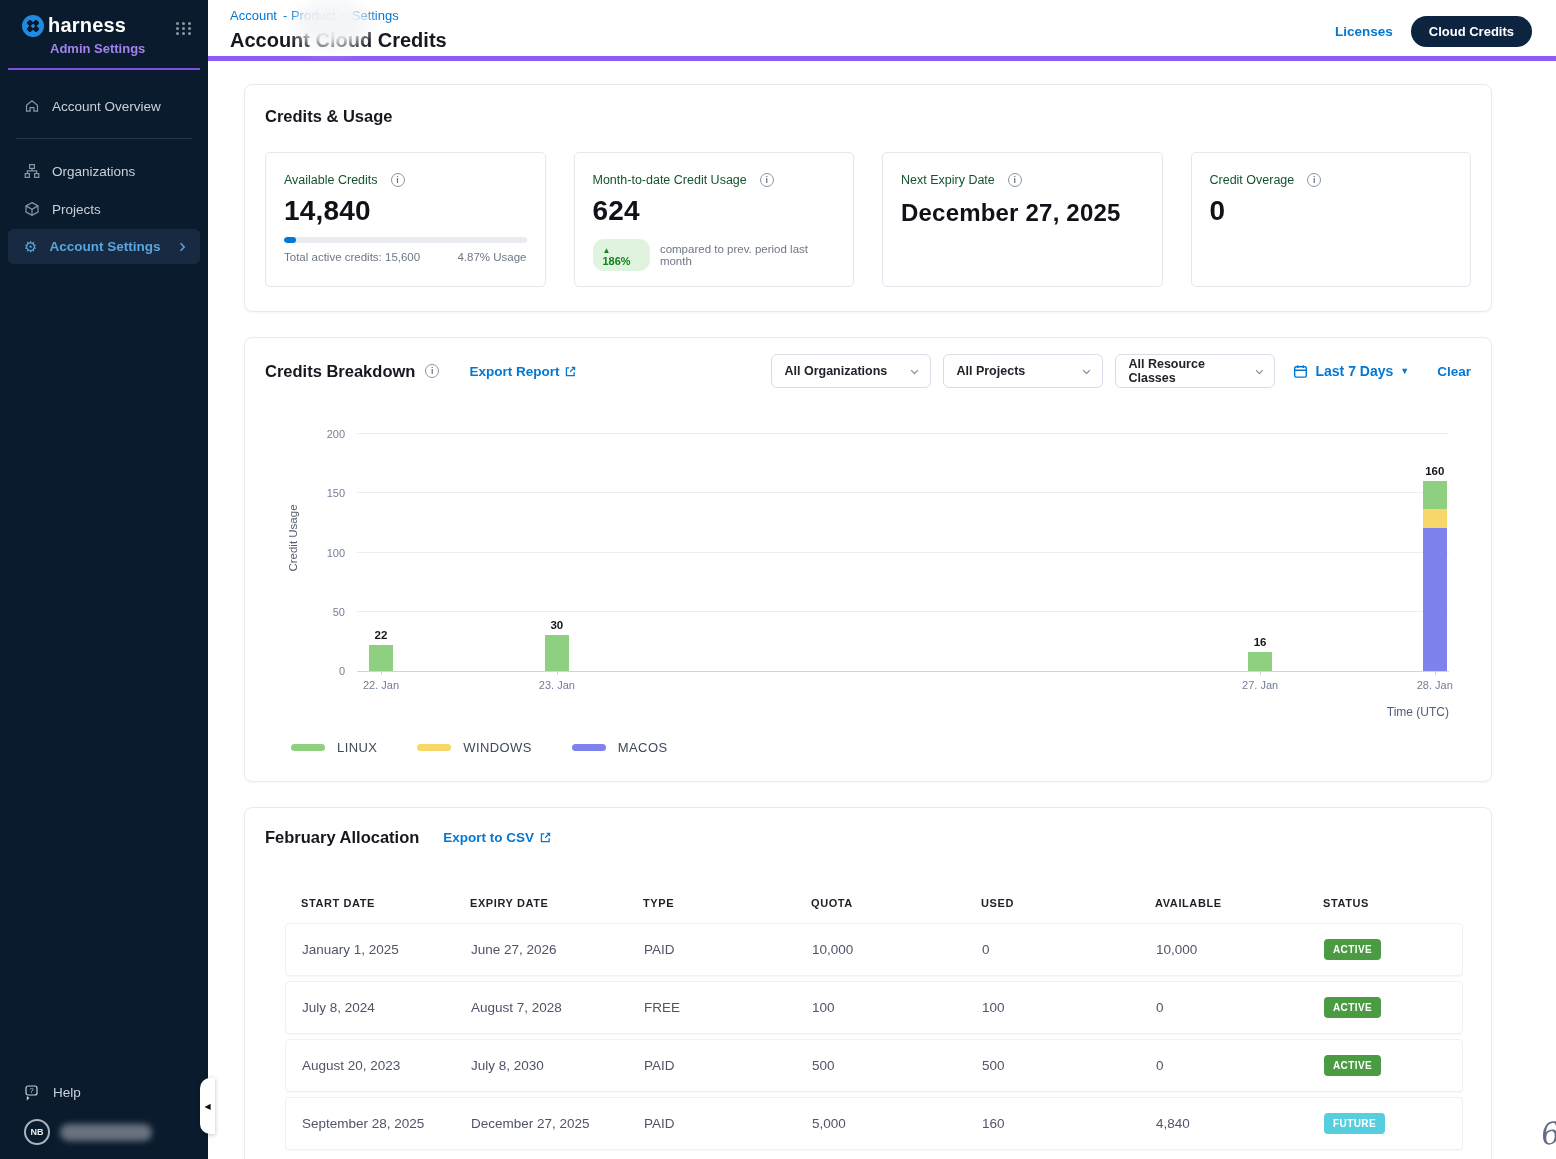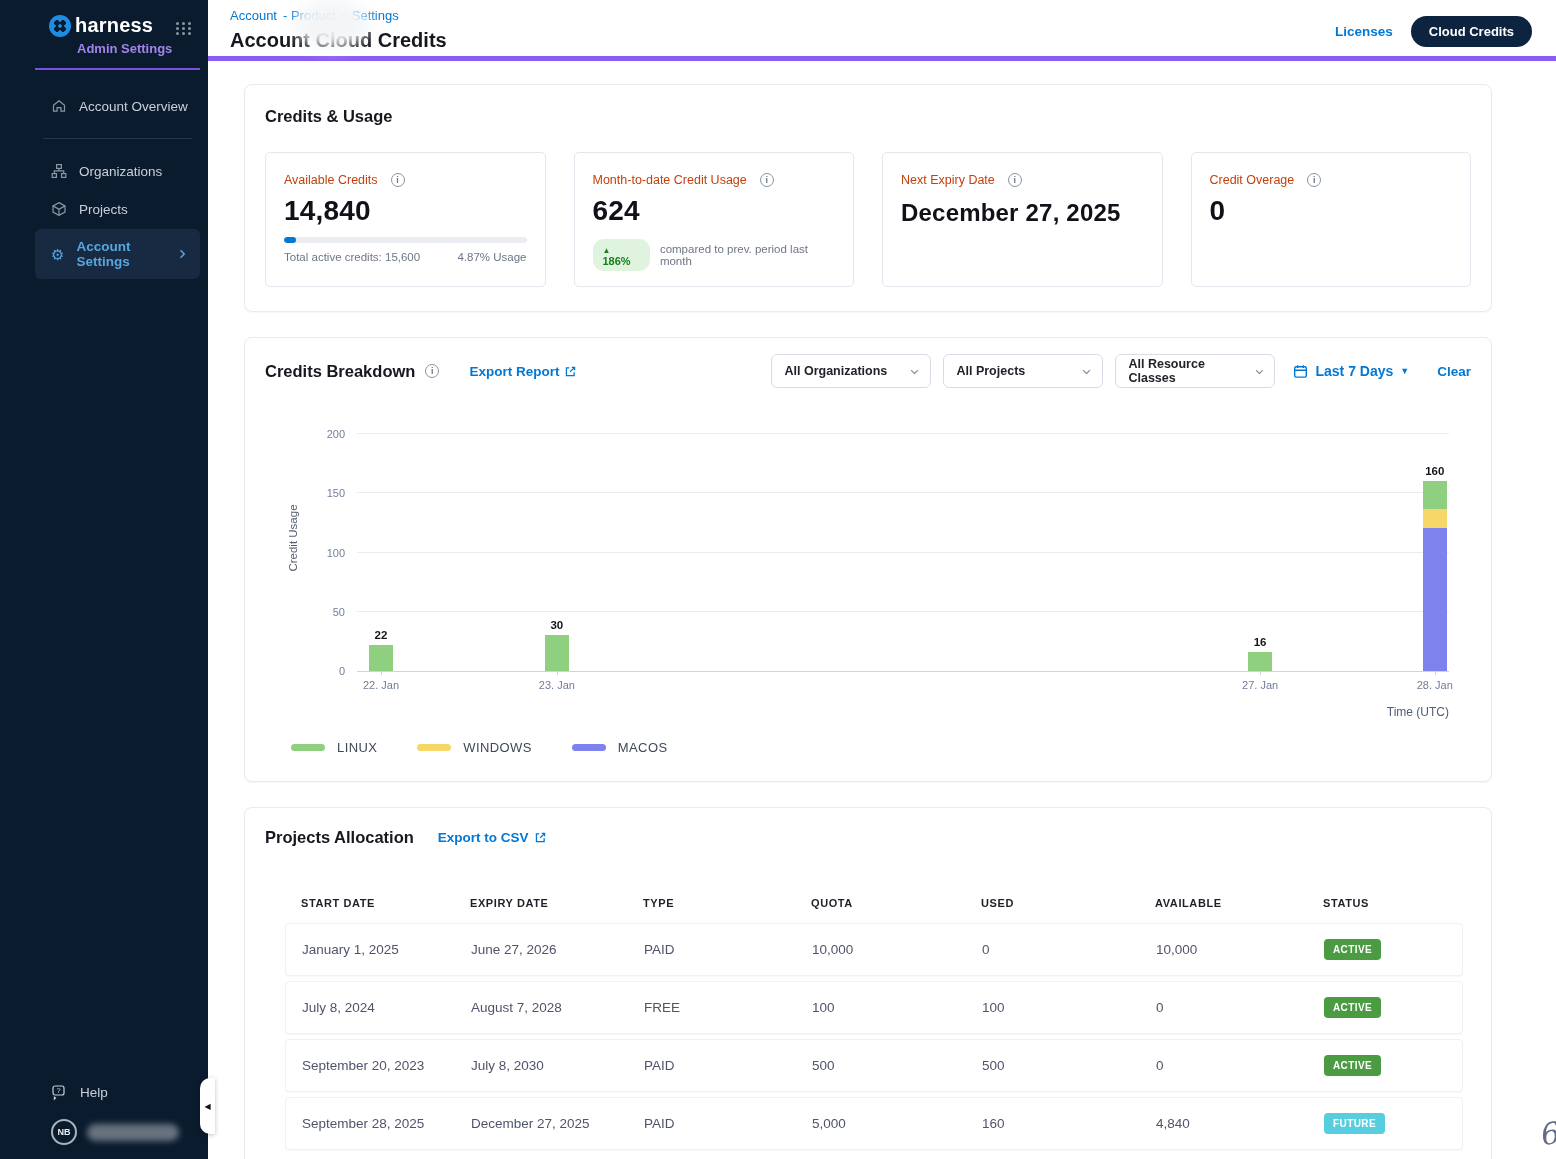--- a/index.html
+++ b/index.html
@@ -4,21 +4,21 @@
 <style>
   * { box-sizing: border-box; margin: 0; padding: 0; }
   html,body { width:1556px; height:1159px; overflow:hidden; }
   body {
     font-family: "Liberation Sans", "DejaVu Sans", sans-serif;
     background:#fff; color:#1b1b28; position:relative;
   }
   
   .sidebar {
     position:absolute; left:0; top:0; bottom:0; width:208px;
-    background:#0a1b2e; color:#c9d0da; display:flex; flex-direction:column; z-index:5;padding-left:27px;
+    background:#0a1b2e; color:#c9d0da; display:flex; flex-direction:column; z-index:5;
   }
   .brand-row { display:flex; align-items:flex-start; justify-content:space-between; padding:14px 16px 0 22px; }
   .brand-name { font-size:20px; font-weight:700; color:#fff; letter-spacing:.2px; display:flex; align-items:center; gap:4px; }
   .brand-logo { width:22px; height:22px; border-radius:50%; background:#1f8ce3; display:inline-flex; align-items:center; justify-content:center; position:relative; }
   .brand-logo::after{ content:""; width:12px; height:12px; background:
       radial-gradient(circle 2.6px at 3px 3px,#0a1b2e 2.6px,transparent 3px),
       radial-gradient(circle 2.6px at 9px 3px,#0a1b2e 2.6px,transparent 3px),
       radial-gradient(circle 2.6px at 3px 9px,#0a1b2e 2.6px,transparent 3px),
       radial-gradient(circle 2.6px at 9px 9px,#0a1b2e 2.6px,transparent 3px); }
   .brand-sub { font-size:13px; font-weight:700; color:#a183ea; margin:4px 0 0 28px; }
@@ -55,21 +55,21 @@
   .cc-pill { background:#0d2440; color:#fff; font-size:13px; font-weight:700; padding:8px 18px; border-radius:17px; border:none; cursor:pointer; }
   .blur-blob { position:absolute; left:86px; top:0px; width:76px; height:48px; background:#f3f5f7;
      filter:blur(7px); opacity:.95; border-radius:50%; pointer-events:none; }
   
   .panel { background:#fff; border:1px solid #e8eaf0; border-radius:8px; margin:0 64px 25px 36px;
      box-shadow:0 1px 2px rgba(20,30,60,.04); }
   .panel-1 { margin-top:23px; padding:22px 20px 24px 20px; }
   .panel-title { font-size:16.5px; font-weight:700; color:#17171f; }
   .cards { display:flex; gap:28px; margin-top:26px; }
   .card { flex:1; border:1px solid #e4e7ee; border-radius:5px; padding:20px 18px; height:135px; background:#fff; }
-  .card-label-row { display:flex; align-items:center; gap:13px; font-size:12.5px; color:#c2410c; }
+  .card-label-row { display:flex; align-items:center; gap:13px; font-size:12.5px; color:#14532d; }
   .info-i { display:inline-flex; width:14px; height:14px; border:1px solid #8a93a3; border-radius:50%;
      align-items:center; justify-content:center; font-size:9px; color:#6d7686; font-weight:700; cursor:pointer; }
   .info-i::after { content:"i"; }
   .card-value { font-size:28px; font-weight:700; color:#111119; margin-top:8px; letter-spacing:.2px; }
   .card-value.date { font-size:24px; line-height:1.3; margin-top:10px; }
   .progress-track { height:6px; background:#e9ecf1; border-radius:3px; margin-top:10px; overflow:hidden; }
   .progress-fill { height:100%; background:#0278d5; border-radius:3px; }
   .card-footer { display:flex; justify-content:space-between; font-size:11.5px; color:#6e7686; margin-top:8px; }
   .delta-row { display:flex; align-items:center; gap:10px; margin-top:12px; }
   .delta-badge { background:#dff3df; color:#13831b; font-size:11px; font-weight:700; padding:4px 10px; border-radius:11px; }
@@ -361,21 +361,21 @@
           <div class="legend-item">
             <span class="swatch" style="background: rgb(125, 130, 237);"></span>
             <span class="legend-name">MACOS</span>
           </div>
         </div>
     </div>
   </div>
 
   <div class="panel panel-3">
     <div class="alloc-header">
-      <span class="panel-title">Projects Allocation</span>
+      <span class="panel-title">February Allocation</span>
       <span class="export-link" style="margin-left:2px;">
         <span>Export to CSV</span>
         <svg width="13" height="13" viewBox="0 0 16 16" fill="none" stroke="currentColor" stroke-width="1.6">
             <path d="M6.5 3.5H3v9.5h9.5V9M9.5 3h3.5v3.5M12.8 3.2 7.6 8.4"></path>
           </svg>
       </span>
     </div>
     <div class="table">
       <div class="t-head">
           <div>START DATE</div>
@@ -399,21 +399,21 @@
           <div class="t-row">
             <div class="t-cell">July 8, 2024</div>
             <div class="t-cell">August 7, 2028</div>
             <div class="t-cell">FREE</div>
             <div class="t-cell">100</div>
             <div class="t-cell">100</div>
             <div class="t-cell">0</div>
             <div class="t-cell"><span class="status-badge" style="background: rgb(75, 155, 67);">ACTIVE</span></div>
           </div>
           <div class="t-row">
-            <div class="t-cell">September 20, 2023</div>
+            <div class="t-cell">August 20, 2023</div>
             <div class="t-cell">July 8, 2030</div>
             <div class="t-cell">PAID</div>
             <div class="t-cell">500</div>
             <div class="t-cell">500</div>
             <div class="t-cell">0</div>
             <div class="t-cell"><span class="status-badge" style="background: rgb(75, 155, 67);">ACTIVE</span></div>
           </div>
           <div class="t-row">
             <div class="t-cell">September 28, 2025</div>
             <div class="t-cell">December 27, 2025</div>

